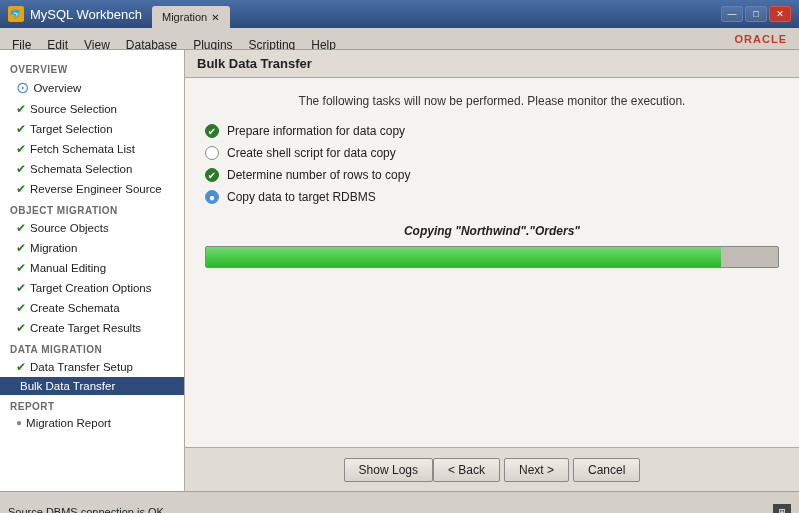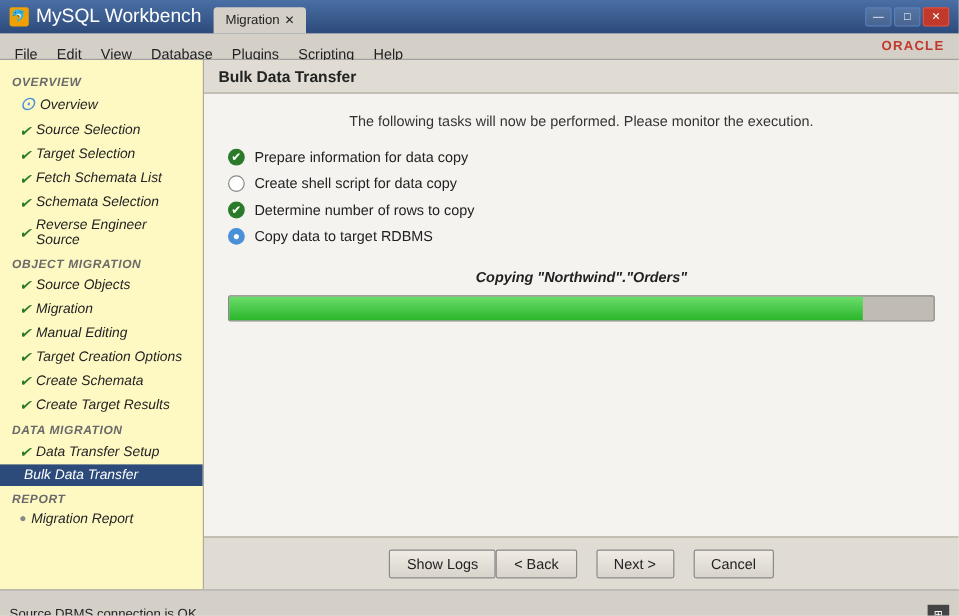--- a/index.html
+++ b/index.html
@@ -52,27 +52,26 @@
       color: #222;
       margin-top: 12px;
     }
     .oracle-logo { margin-left: auto; font-size: 11px; font-weight: bold; color: #c0392b; letter-spacing: 1px; padding-right: 8px; }
 
     
     .main-layout { display: flex; height: calc(513px - 28px - 22px - 22px); }
 
     
     .sidebar {
-      width: 170px;
-      background: #fef9c3;
+      width: 185px;
+      background: #ffffff;
       border-right: 1px solid #b0a898;
       overflow-y: auto;
       flex-shrink: 0;
       padding: 8px 0;
-      font-style: italic;
     }
     .sidebar-section-label {
       font-size: 10px;
       font-weight: bold;
       color: #6a6a6a;
       padding: 6px 10px 2px;
       letter-spacing: 0.5px;
     }
     .sidebar-item {
       display: flex;
@@ -142,21 +141,21 @@
     }
     .btn {
       padding: 4px 14px;
       border: 1px solid #8a8a8a;
       background: linear-gradient(to bottom, #f0ece4, #d8d4cc);
       cursor: pointer;
       font-size: 12px;
       border-radius: 2px;
       color: #222;
     }
-    .btn-group { display: flex; gap: 16px; }
+    .btn-group { display: flex; gap: 4px; }
 
     
     .statusbar {
       background: #d4d0c8;
       border-top: 1px solid #a0a0a0;
       height: 40px;
       display: flex;
       align-items: center;
       padding: 0 8px;
       font-size: 11px;
@@ -166,21 +165,21 @@
     .statusbar-right { display: flex; gap: 4px; align-items: center; }
     .status-icon-box { width: 18px; height: 16px; background: #444; display: flex; align-items: center; justify-content: center; }
   </style>
 </head>
 <body>
 
 <div class="titlebar">
   <div class="titlebar-icon">
     <span style="font-size:10px;">🐬</span>
   </div>
-  <span style="font-size:16px;">MySQL Workbench</span>
+  <span style="font-size:13px;">MySQL Workbench</span>
   <div class="titlebar-tabs">
     <div class="titlebar-tab active">
       <span>Migration</span>
       <span class="close-x">✕</span>
     </div>
   </div>
   <div class="titlebar-controls">
     <div class="titlebar-btn">—</div>
     <div class="titlebar-btn">□</div>
     <div class="titlebar-btn close-btn">✕</div>

